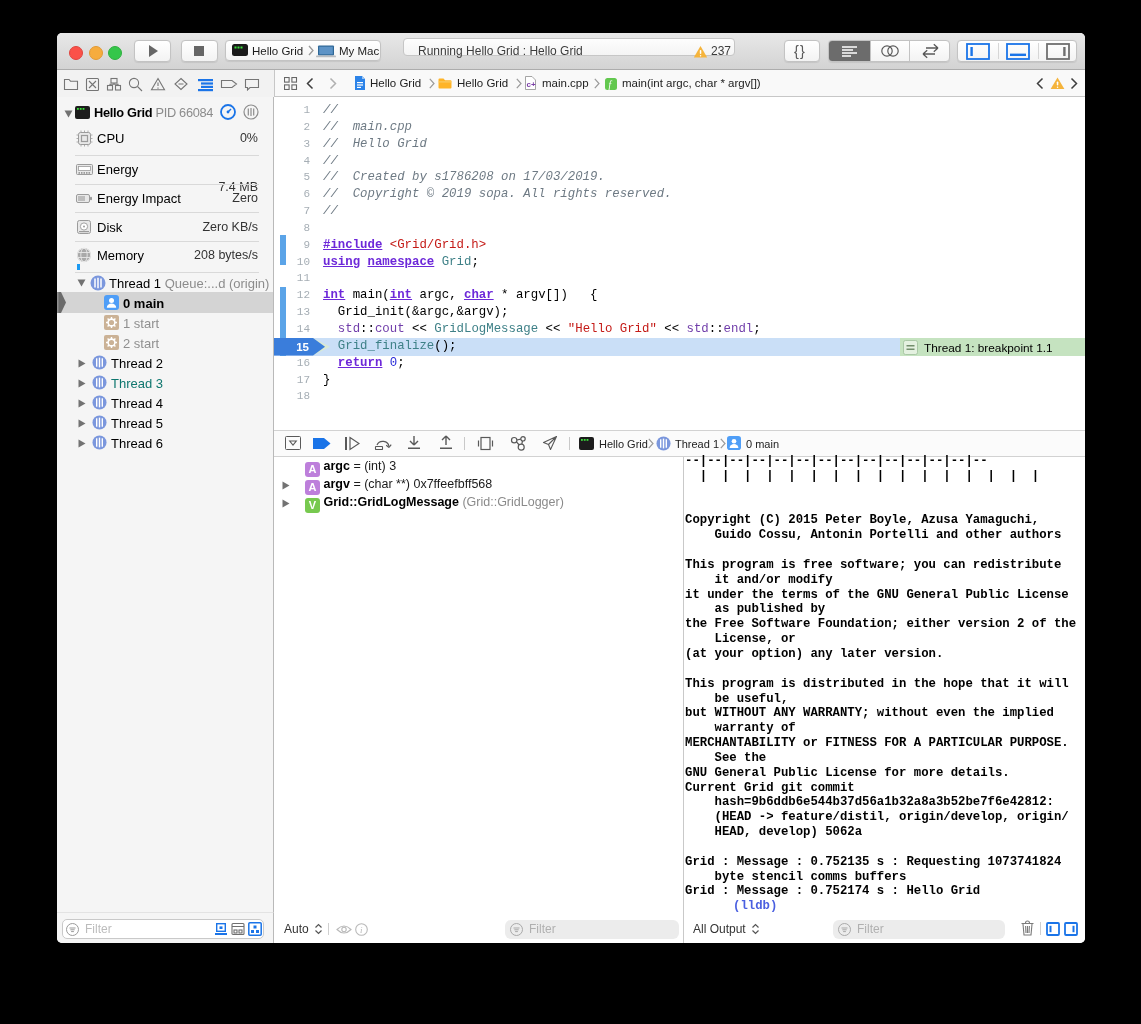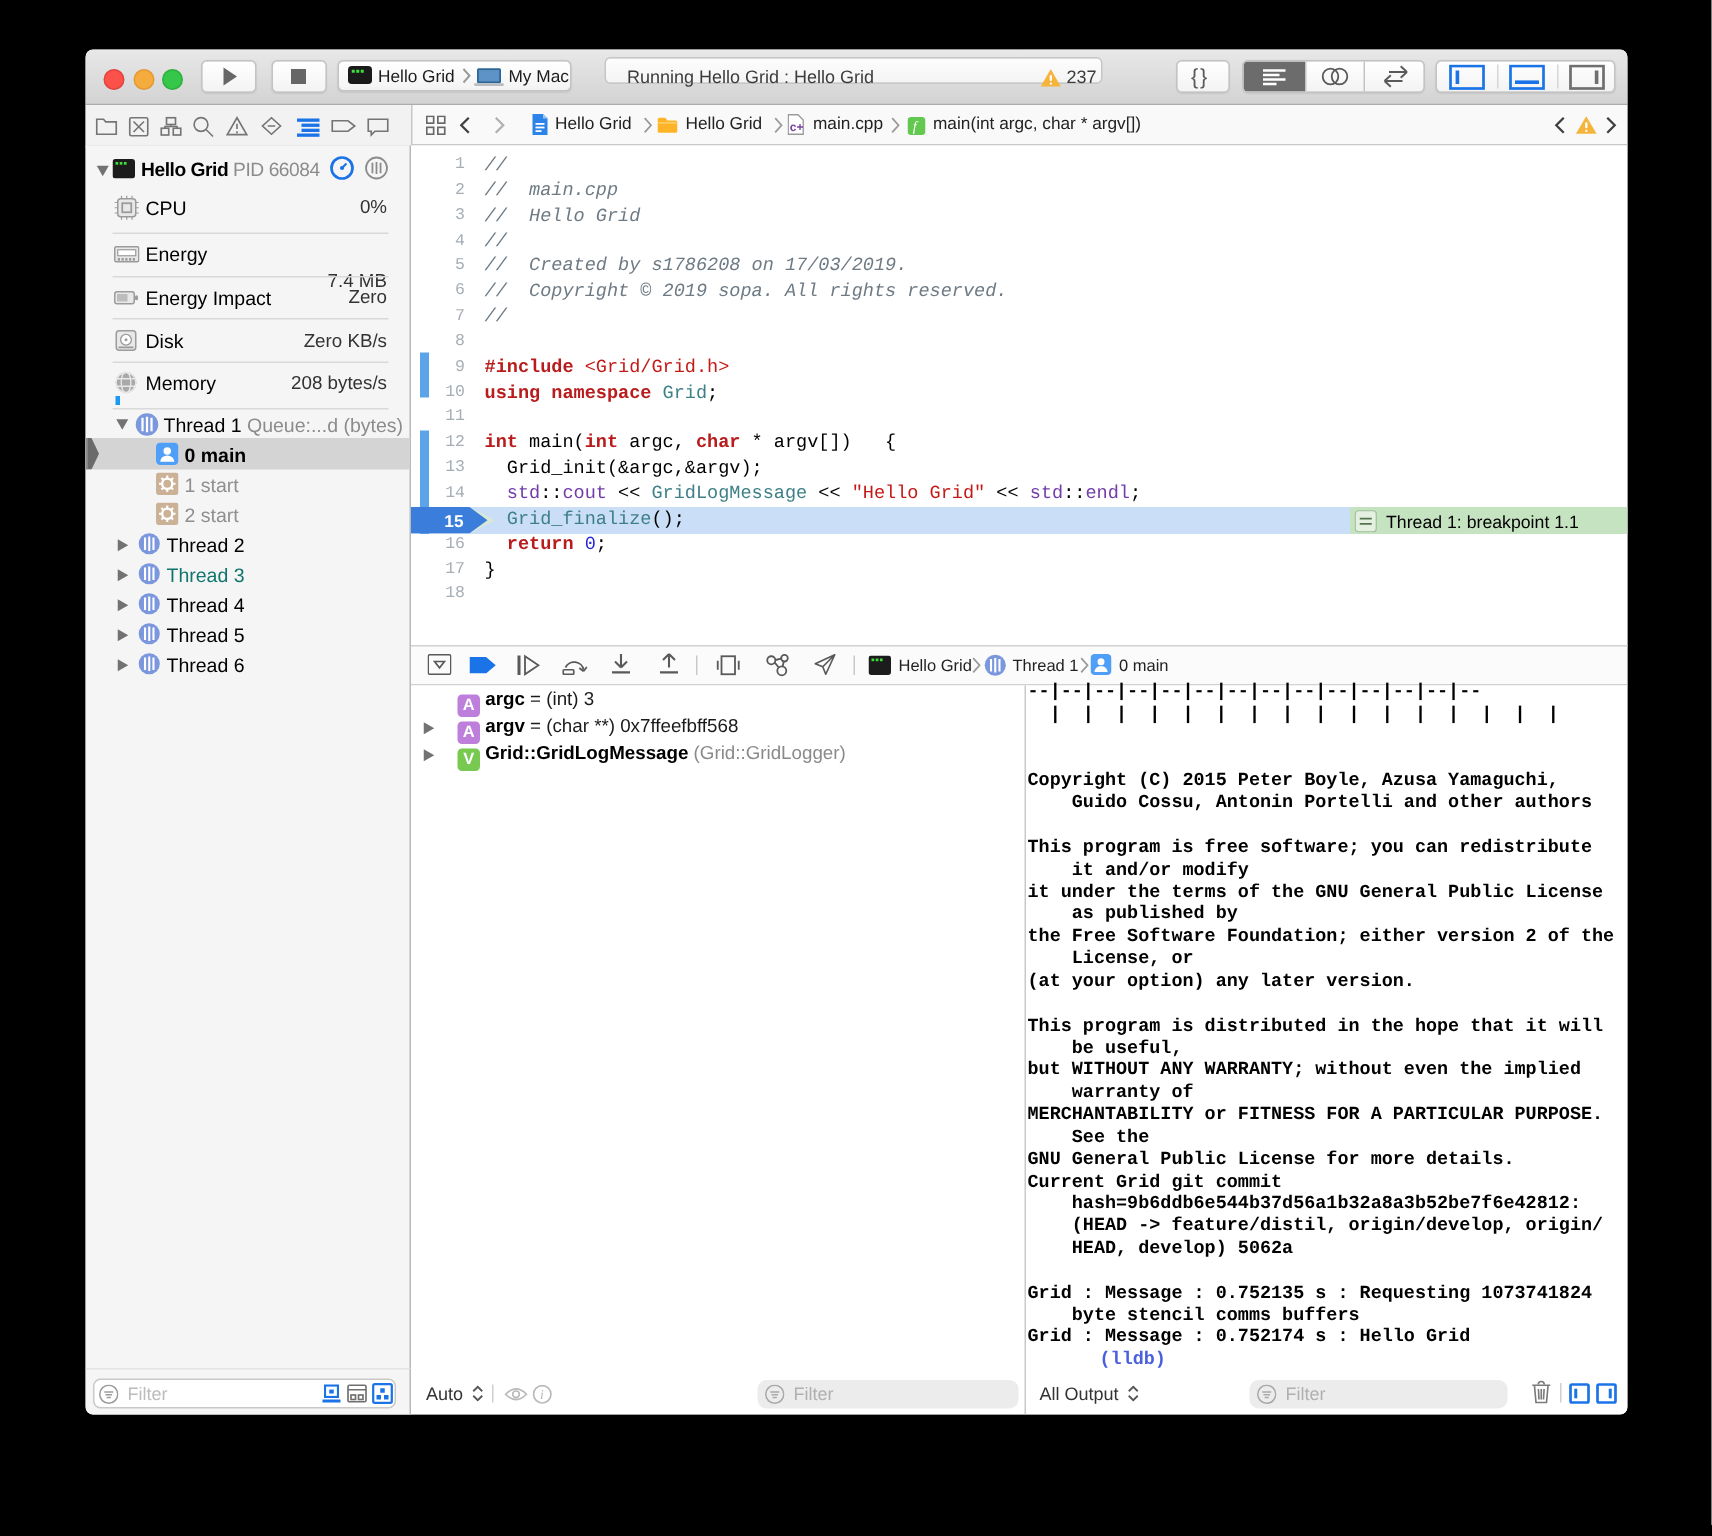--- a/index.html
+++ b/index.html
@@ -29,21 +29,21 @@
 .gval{position:absolute;right:15px;font-size:12.5px;color:#333;}
 
 .botbar-left{position:absolute;left:0;top:879px;width:216px;height:31px;background:#f5f5f5;
  border-top:1px solid #e3e3e3;border-right:1px solid #b9b9b9;box-sizing:content-box;}
 
 .editor{position:absolute;left:217px;top:64px;width:811px;height:334px;background:#ffffff;}
 .lnum{position:absolute;font-family:"Liberation Mono",monospace;font-size:11px;color:#a6aeb5;
  width:36px;text-align:right;}
 .code{position:absolute;font-family:"Liberation Mono",monospace;font-size:12.37px;color:#000;
  white-space:pre;}
-.kw{color:#b91c1c;font-weight:bold;}
+.kw{color:#6d28d9;font-weight:bold;text-decoration:underline;}
 .cm{color:#6e7a84;font-style:italic;}
 .str{color:#c41a16;}
 .teal{color:#3e8087;}
 .pur{color:#703daa;}
 .num{color:#272ad8;}
 
 .debugbar{position:absolute;left:217px;top:397px;width:811px;height:27px;background:#fbfbfb;
  border-top:1px solid #d2d2d2;border-bottom:1px solid #d2d2d2;box-sizing:border-box;}
 
 .vars{position:absolute;left:217px;top:424px;width:409px;height:486px;background:#fff;}
@@ -327,21 +327,21 @@
         <path d="M0.5 0.5 h8 l-4 7 z" fill="#727272"></path>
       </svg>
     <svg class="abs" style="left:33px;top:178px;" width="16" height="16" viewBox="0 0 16 16">
       <circle cx="8" cy="8" r="7.5" fill="#7b97dd"></circle>
       <g stroke="#fff" stroke-width="1.5">
           <line x1="5" y1="3.5" x2="5" y2="12.5"></line>
           <line x1="8" y1="2.8" x2="8" y2="13.2"></line>
           <line x1="11" y1="3.5" x2="11" y2="12.5"></line>
         </g>
     </svg>
-    <div class="abs" style="left:52px;top:179px;font-size:13px;color:#000;">Thread 1 <span style="color:#8c8c8c;">Queue:...d (bytes)</span></div>
+    <div class="abs" style="left:52px;top:179px;font-size:13px;color:#000;">Thread 1 <span style="color:#8c8c8c;">Queue:...d (origin)</span></div>
 
     <div class="abs" style="left:0;top:195px;width:216px;height:21px;background:#d4d4d4;"></div>
     <svg class="abs" style="left:0;top:195px;" width="9" height="21" viewBox="0 0 9 21">
       <path d="M0 0 h4 l5 10.5 L4 21 H0 Z" fill="#6b6b6b"></path>
       <path d="M0 0 h1.5 v21 H0 Z" fill="#909090"></path>
     </svg>
     <svg class="abs" style="left:47px;top:198px;" width="15" height="15" viewBox="0 0 15 15">
       <rect width="15" height="15" rx="3" fill="#4f9ef7"></rect>
       <circle cx="7.5" cy="5.6" r="2.5" fill="#fff"></circle>
       <path d="M2.8 12.8 a4.7 4.2 0 0 1 9.4 0 z" fill="#fff"></path>

